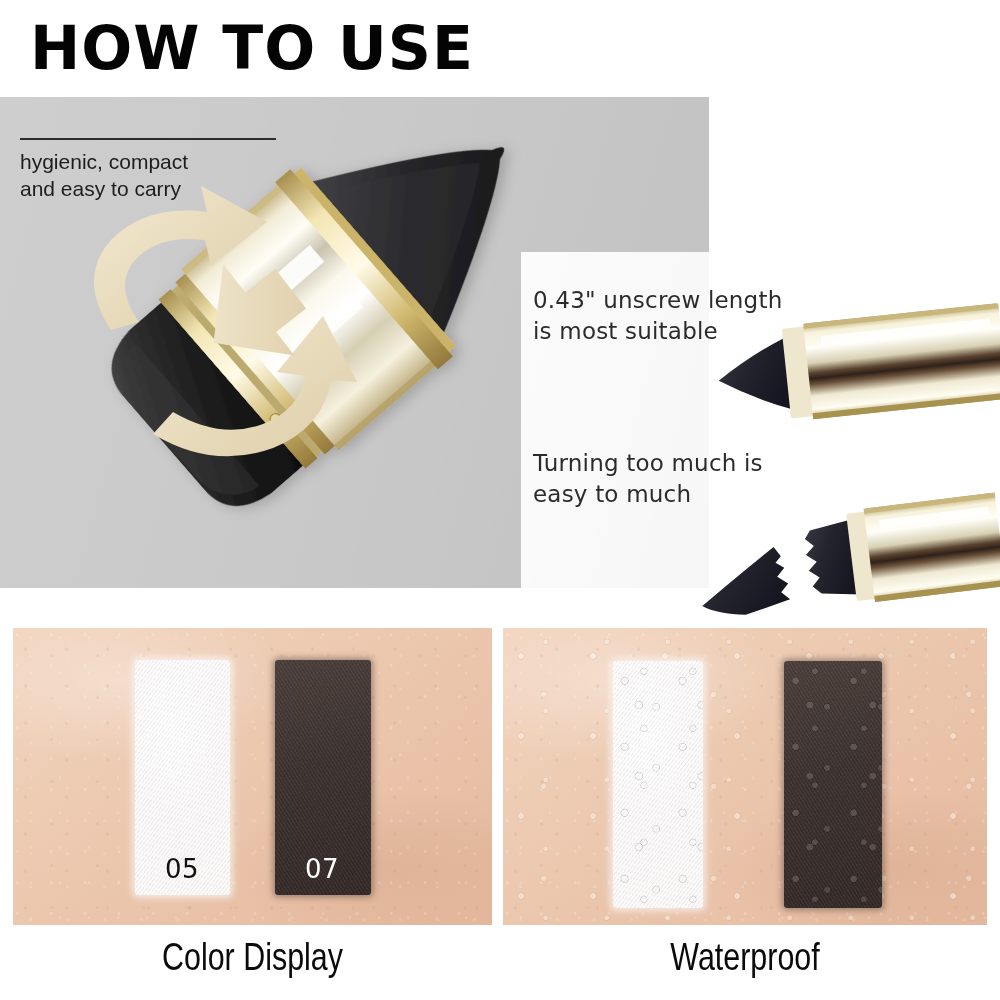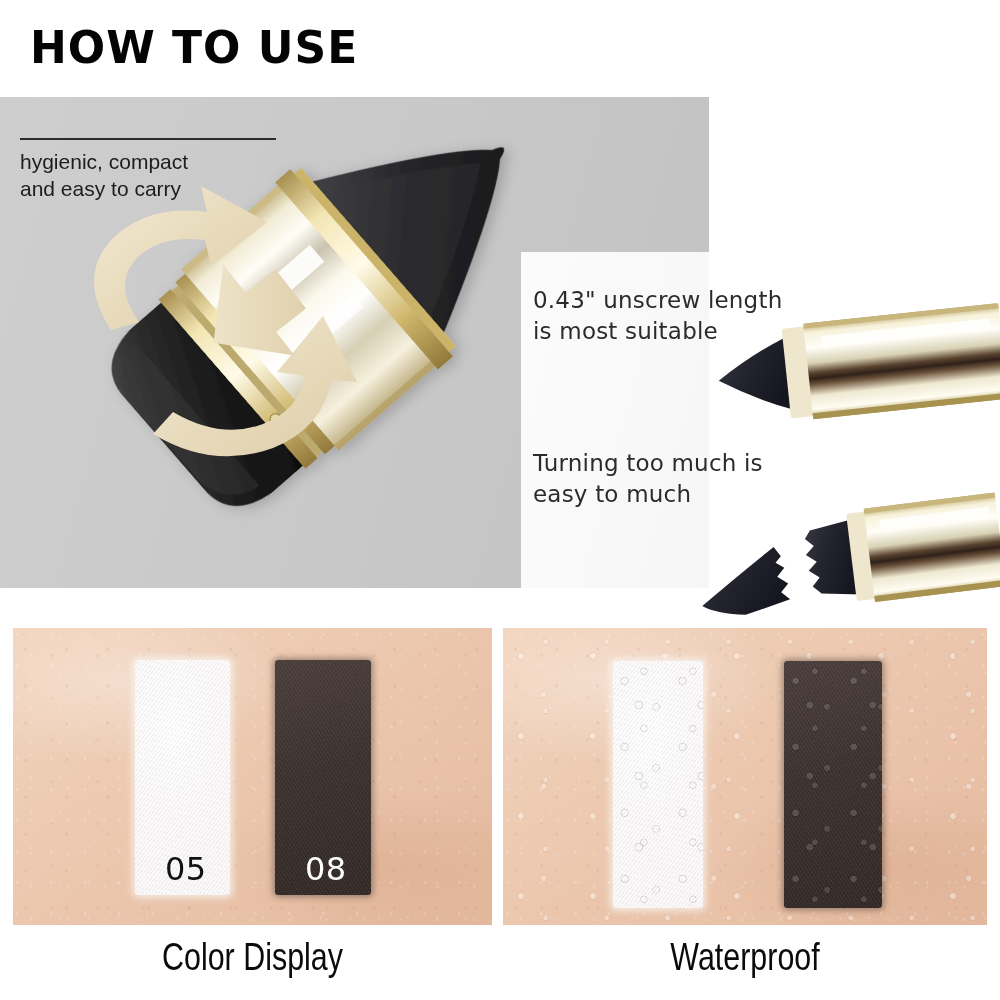--- a/index.html
+++ b/index.html
@@ -16,21 +16,21 @@
     -webkit-font-smoothing: antialiased;
   }
 
   
   .header-title {
     position: absolute;
     left: 30px;
     top: 14px;
     font-family: "DejaVu Sans", sans-serif;
     font-weight: bold;
-    font-size: 44px;
+    font-size: 60px;
     line-height: 68px;
     letter-spacing: 1px;
     color: #040404;
     white-space: nowrap;
   }
 
   
   .gray-panel-top {
     position: absolute;
     left: 0;
@@ -203,21 +203,21 @@
       radial-gradient(circle at 25% 35%, rgba(255,255,255,0.42) 0 2.6px, rgba(205,155,125,0.30) 3.2px, transparent 4px),
       radial-gradient(circle at 70% 20%, rgba(255,255,255,0.34) 0 2.1px, rgba(205,155,125,0.24) 2.7px, transparent 3.4px),
       radial-gradient(circle at 48% 72%, rgba(255,255,255,0.36) 0 2.4px, rgba(205,155,125,0.26) 3px, transparent 3.8px);
     background-size: 72px 80px, 61px 69px, 85px 92px;
     pointer-events:none;
   }
 
   .swatch-label {
     position: absolute;
     font-family: "DejaVu Sans", sans-serif;
-    font-size: 32px;
+    font-size: 26px;
     line-height: 26px;
     letter-spacing: 0.5px;
   }
   .label-05 { color: #111111; }
   .label-04 { color: #ffffff; }
 
   
   .caption {
     position: absolute;
     top: 932px;
@@ -390,21 +390,21 @@
     <rect x="180" y="107" width="132" height="6" fill="#a8924f"></rect>
     <rect x="194" y="32" width="110" height="9" fill="#ffffff" opacity="0.8"></rect>
   </g>
 </svg>
 
 <div class="swatch-photo photo-left">
   <div class="skin-bg"></div>
   <div class="swatch swatch-white" style="left:122px; top:32px; width:95px; height:235px;"></div>
   <div class="swatch swatch-dark" style="left:262px; top:32px; width:96px; height:235px;"></div>
   <div class="swatch-label label-05" style="left:152px; top:228px;">05</div>
-  <div class="swatch-label label-04" style="left:292px; top:228px;">08</div>
+  <div class="swatch-label label-04" style="left:292px; top:228px;">07</div>
 </div>
 
 <div class="swatch-photo photo-right">
   <div class="skin-bg droplets-skin"></div>
   <div class="swatch swatch-white droplets" style="left:110px; top:33px; width:90px; height:247px;"></div>
   <div class="swatch swatch-dark droplets" style="left:281px; top:33px; width:98px; height:247px;"></div>
 </div>
 
 <div class="caption caption-left">Color Display</div>
 <div class="caption caption-right">Waterproof</div>

